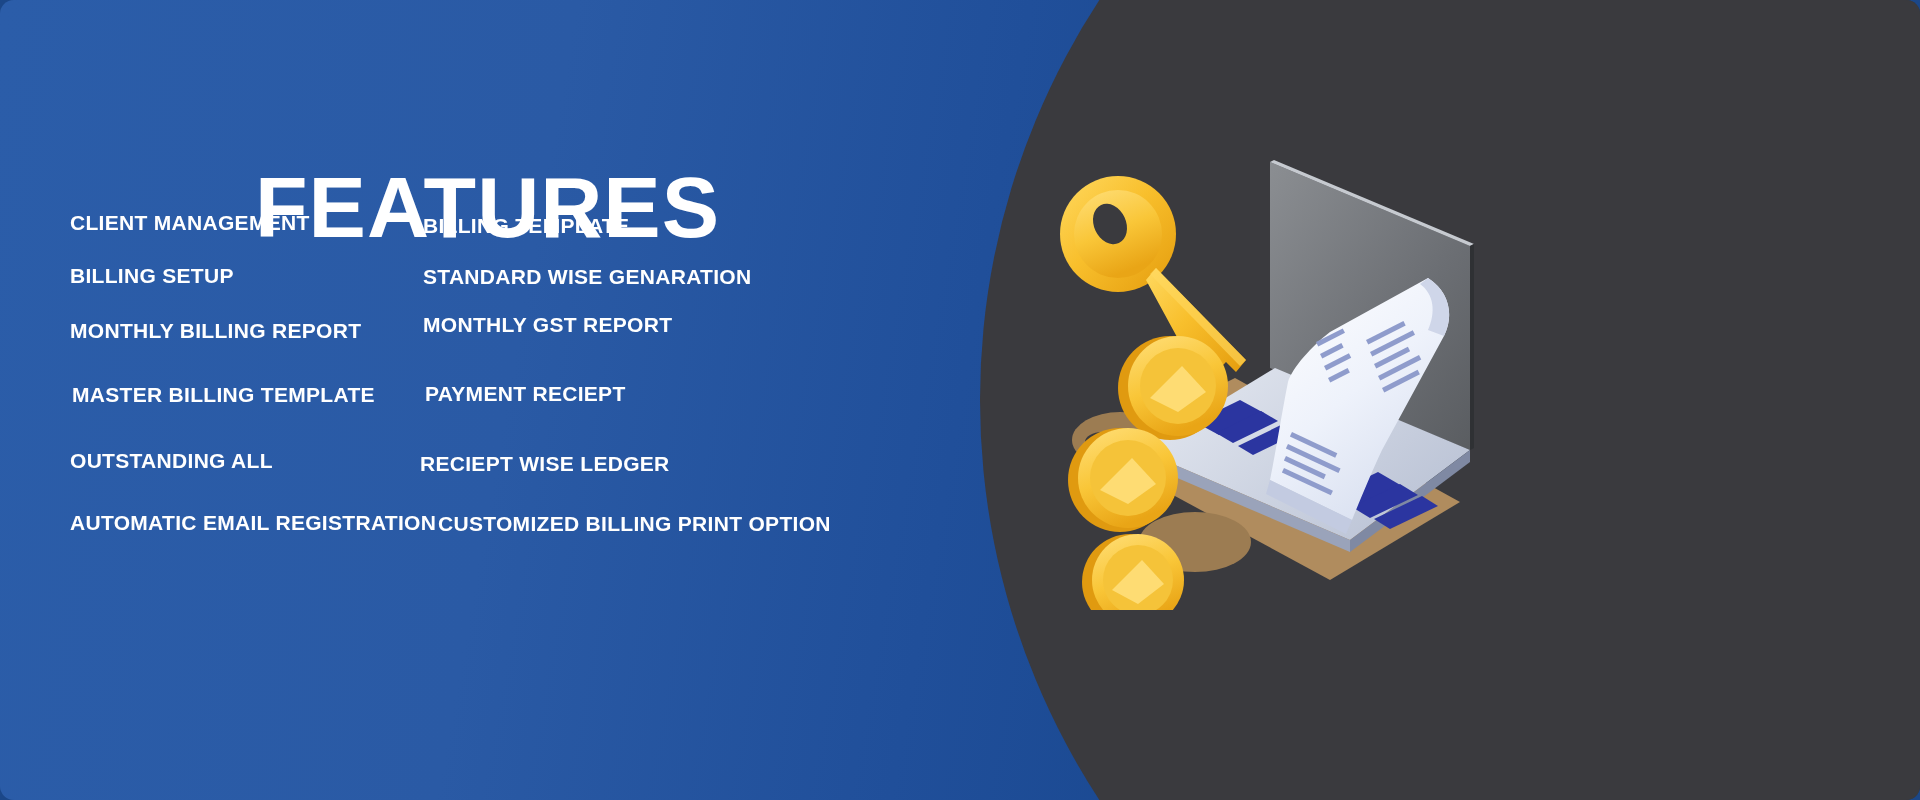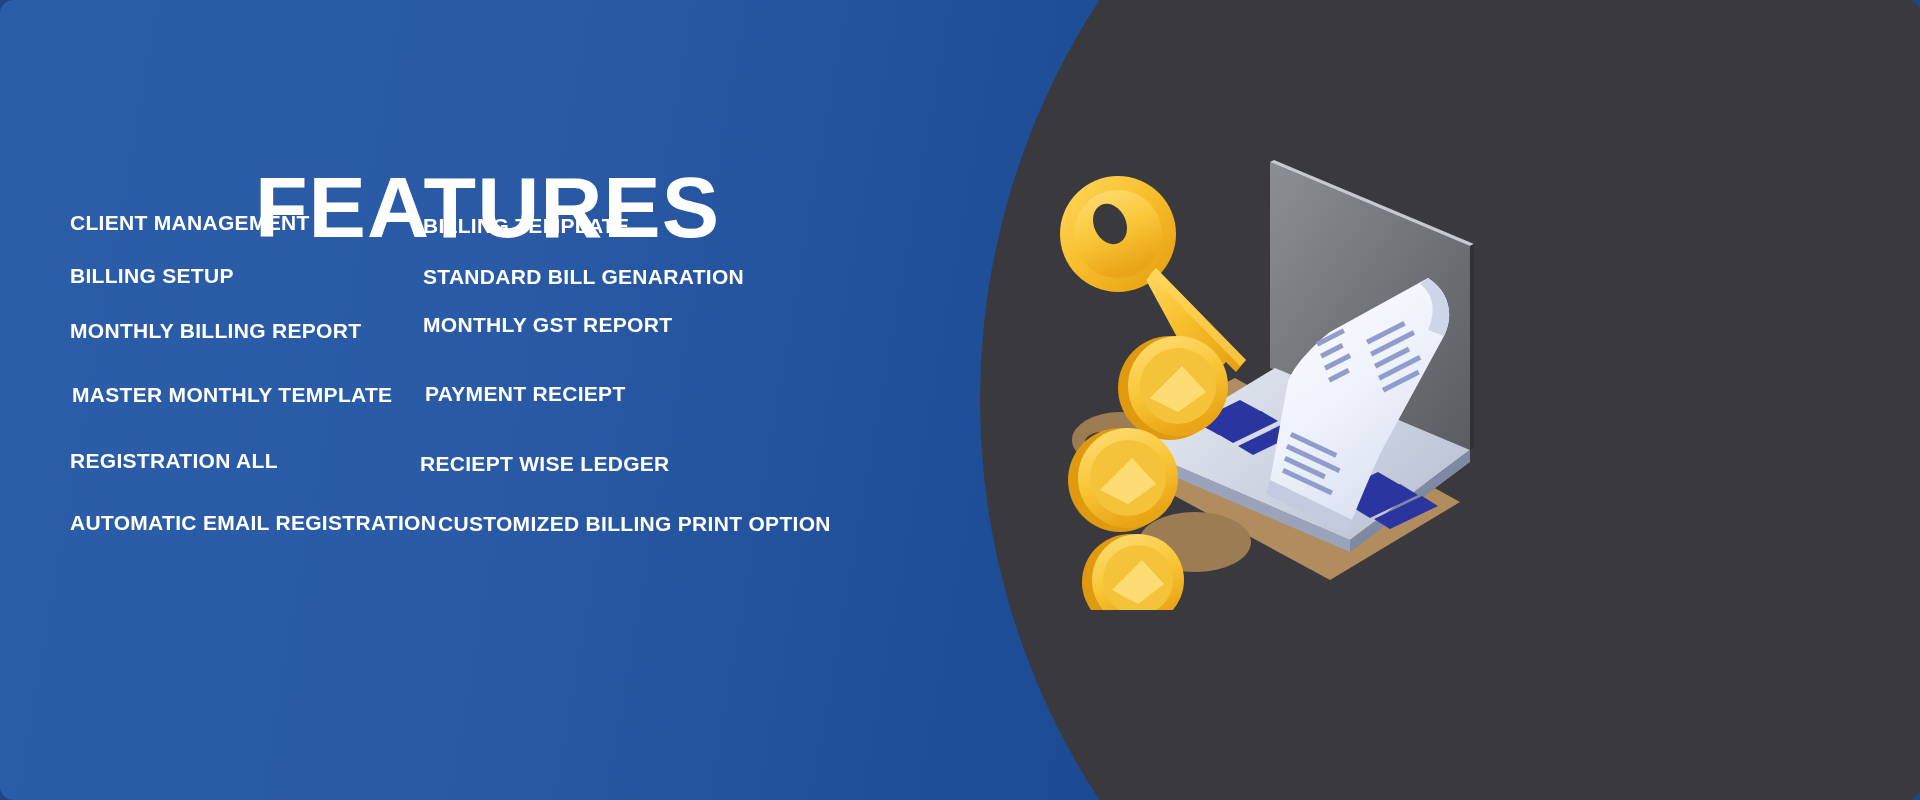--- a/index.html
+++ b/index.html
@@ -92,26 +92,26 @@
   <div class="dark-panel"></div>
   <div class="dark-panel-fill"></div>
 
   <h1 class="headline">FEATURES</h1>
 
   <div class="features">
 
     <div class="feature-item" style="left:70px;  top:212px;">CLIENT MANAGEMENT</div>
     <div class="feature-item" style="left:70px;  top:265px;">BILLING SETUP</div>
     <div class="feature-item" style="left:70px;  top:320px;">MONTHLY BILLING REPORT</div>
-    <div class="feature-item" style="left:72px;  top:384px;">MASTER MONTHLY TEMPLATE</div>
-    <div class="feature-item" style="left:70px;  top:450px;">REGISTRATION ALL</div>
+    <div class="feature-item" style="left:72px;  top:384px;">MASTER BILLING TEMPLATE</div>
+    <div class="feature-item" style="left:70px;  top:450px;">OUTSTANDING ALL</div>
     <div class="feature-item" style="left:70px;  top:512px;">AUTOMATIC EMAIL REGISTRATION</div>
 
     <div class="feature-item" style="left:423px; top:215px;">BILLING TEMPLATE</div>
-    <div class="feature-item" style="left:423px; top:266px;">STANDARD BILL GENARATION</div>
+    <div class="feature-item" style="left:423px; top:266px;">STANDARD WISE GENARATION</div>
     <div class="feature-item" style="left:423px; top:314px;">MONTHLY GST REPORT</div>
     <div class="feature-item" style="left:425px; top:383px;">PAYMENT RECIEPT</div>
     <div class="feature-item" style="left:420px; top:453px;">RECIEPT WISE LEDGER</div>
     <div class="feature-item" style="left:438px; top:513px;">CUSTOMIZED BILLING PRINT OPTION</div>
 
   </div>
 
   <div class="illustration">
     <svg width="520" height="460" viewBox="0 0 520 460" xmlns="http://www.w3.org/2000/svg">
       <defs>

